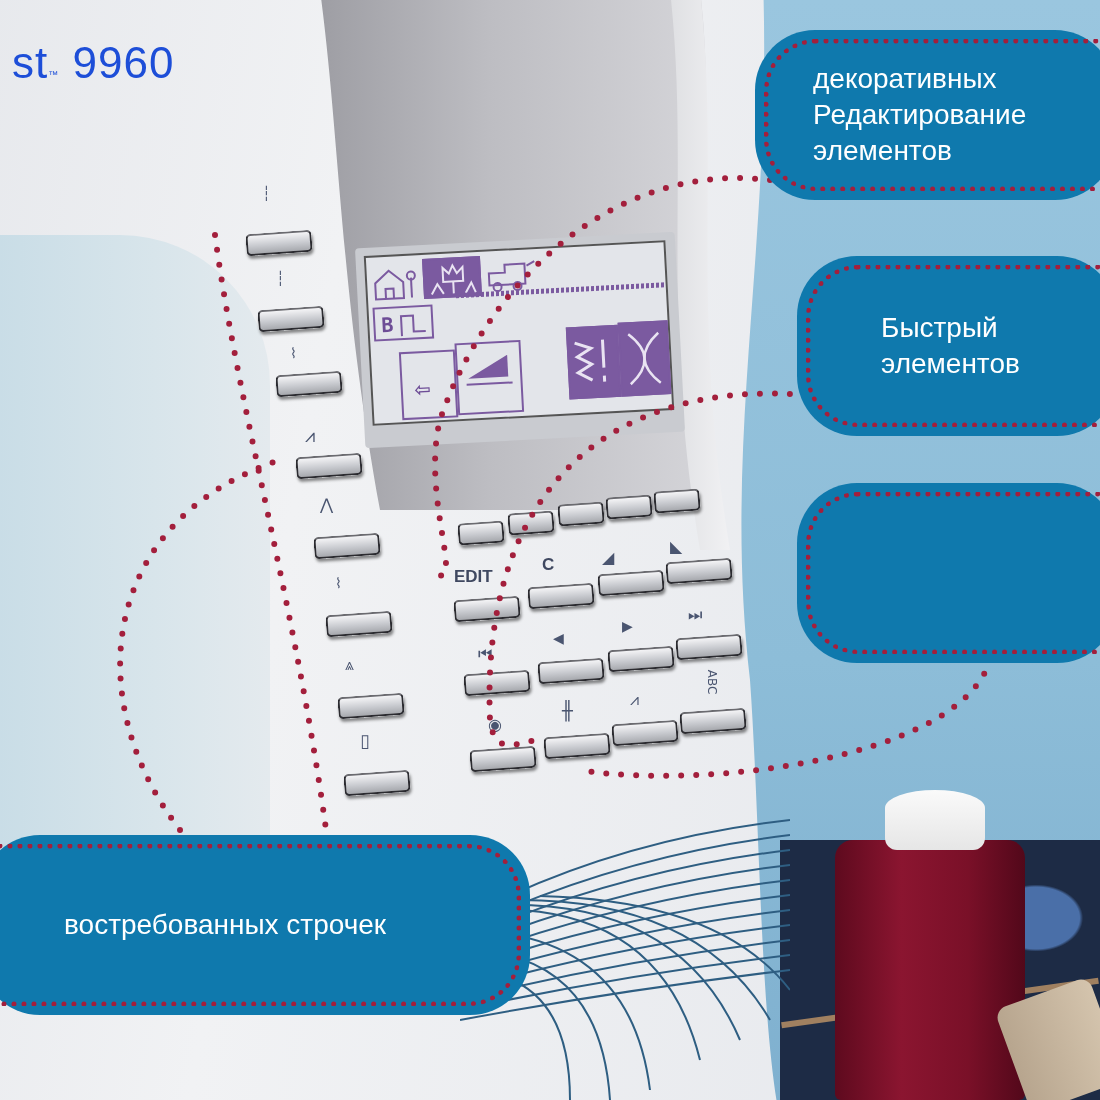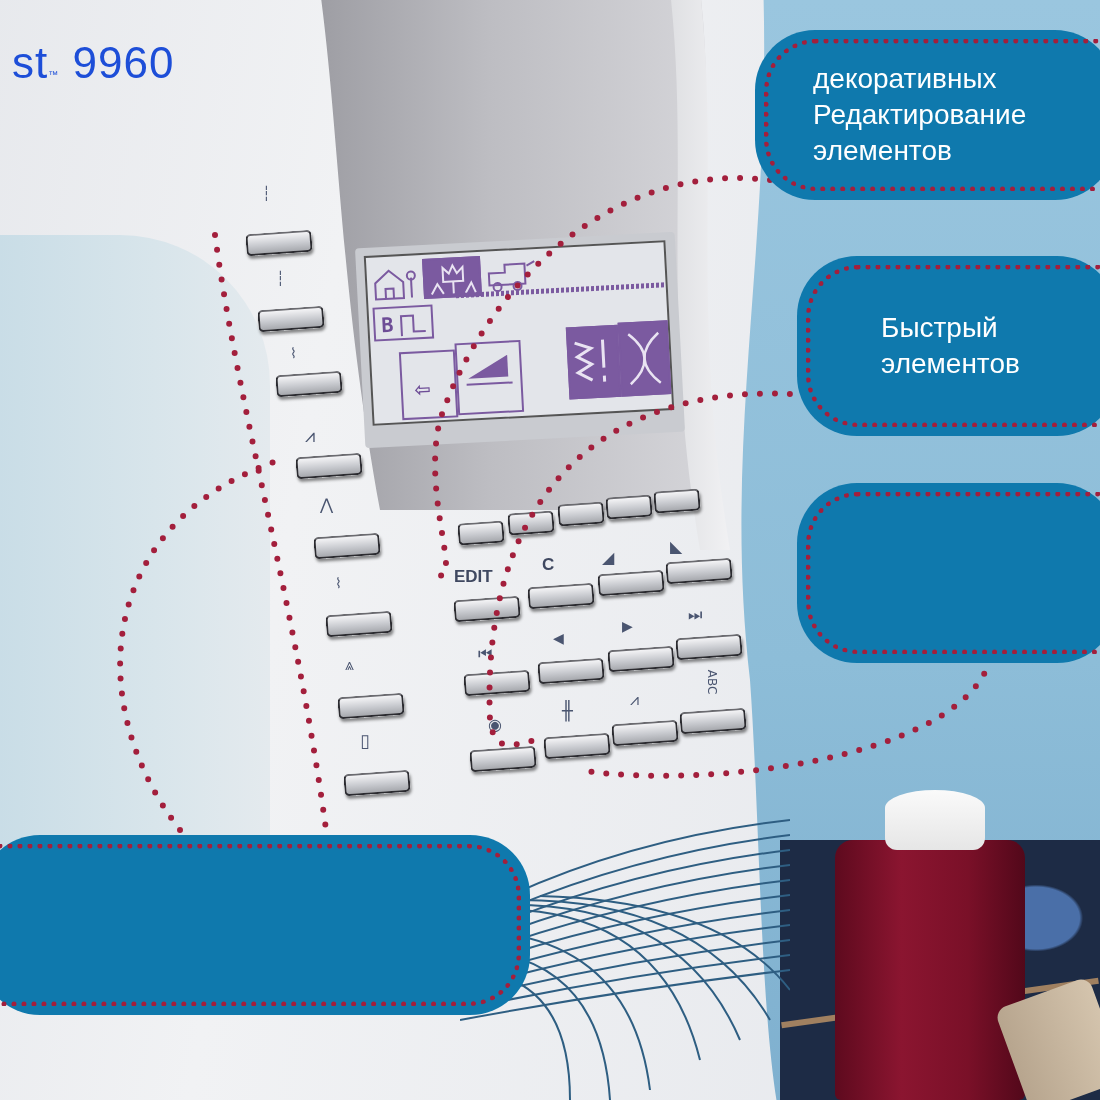--- a/index.html
+++ b/index.html
@@ -253,14 +253,15 @@
     <div>Быстрый</div>
     <div>элементов</div>
   </div>
 </div>
 <div class="callout" style="left:797px;top:483px;width:320px;height:180px;">
   <div>
   </div>
 </div>
 <div class="callout callout-bottom" style="left:-20px;top:835px;width:550px;height:180px;padding-left:84px;">
   <div>
+    <div>востребованных строчек</div>
   </div>
 </div>
 
 </body></html>

